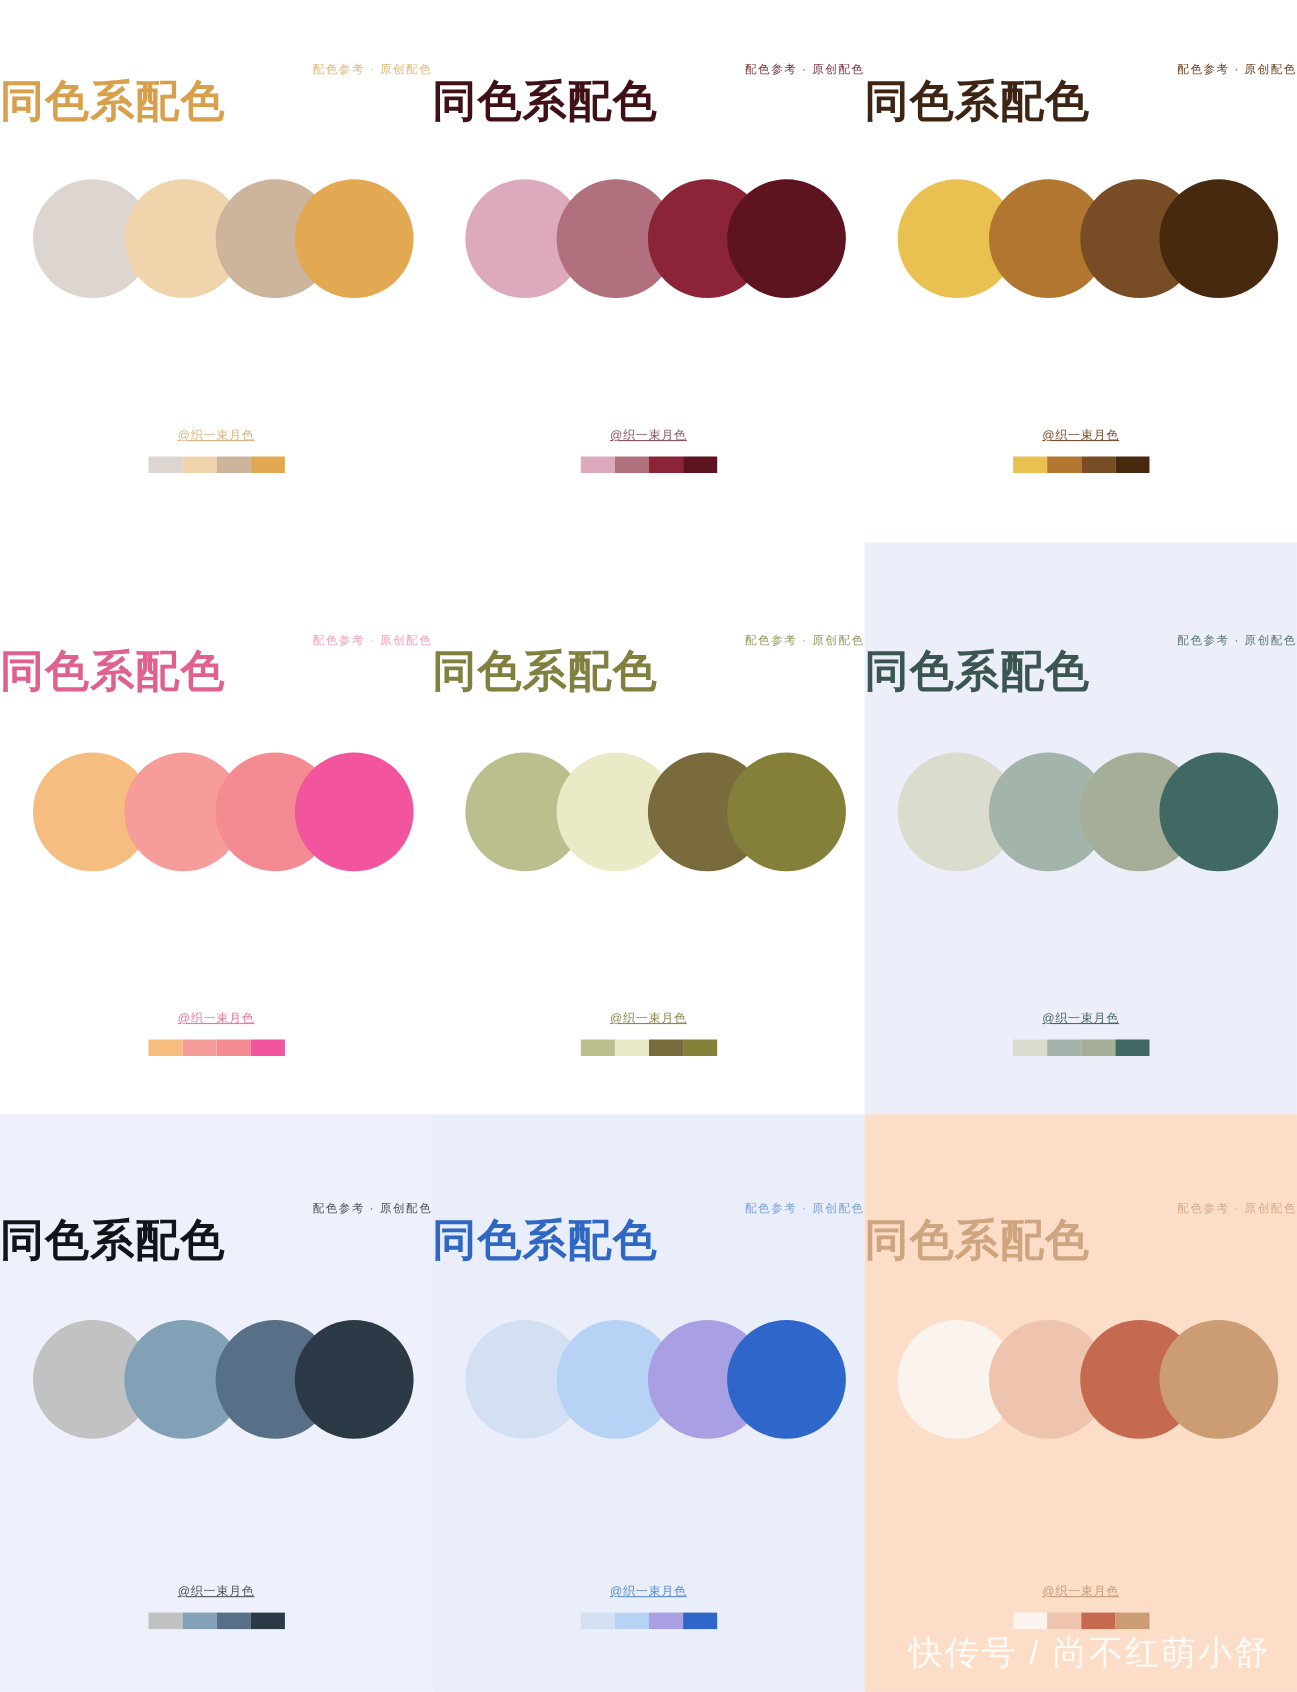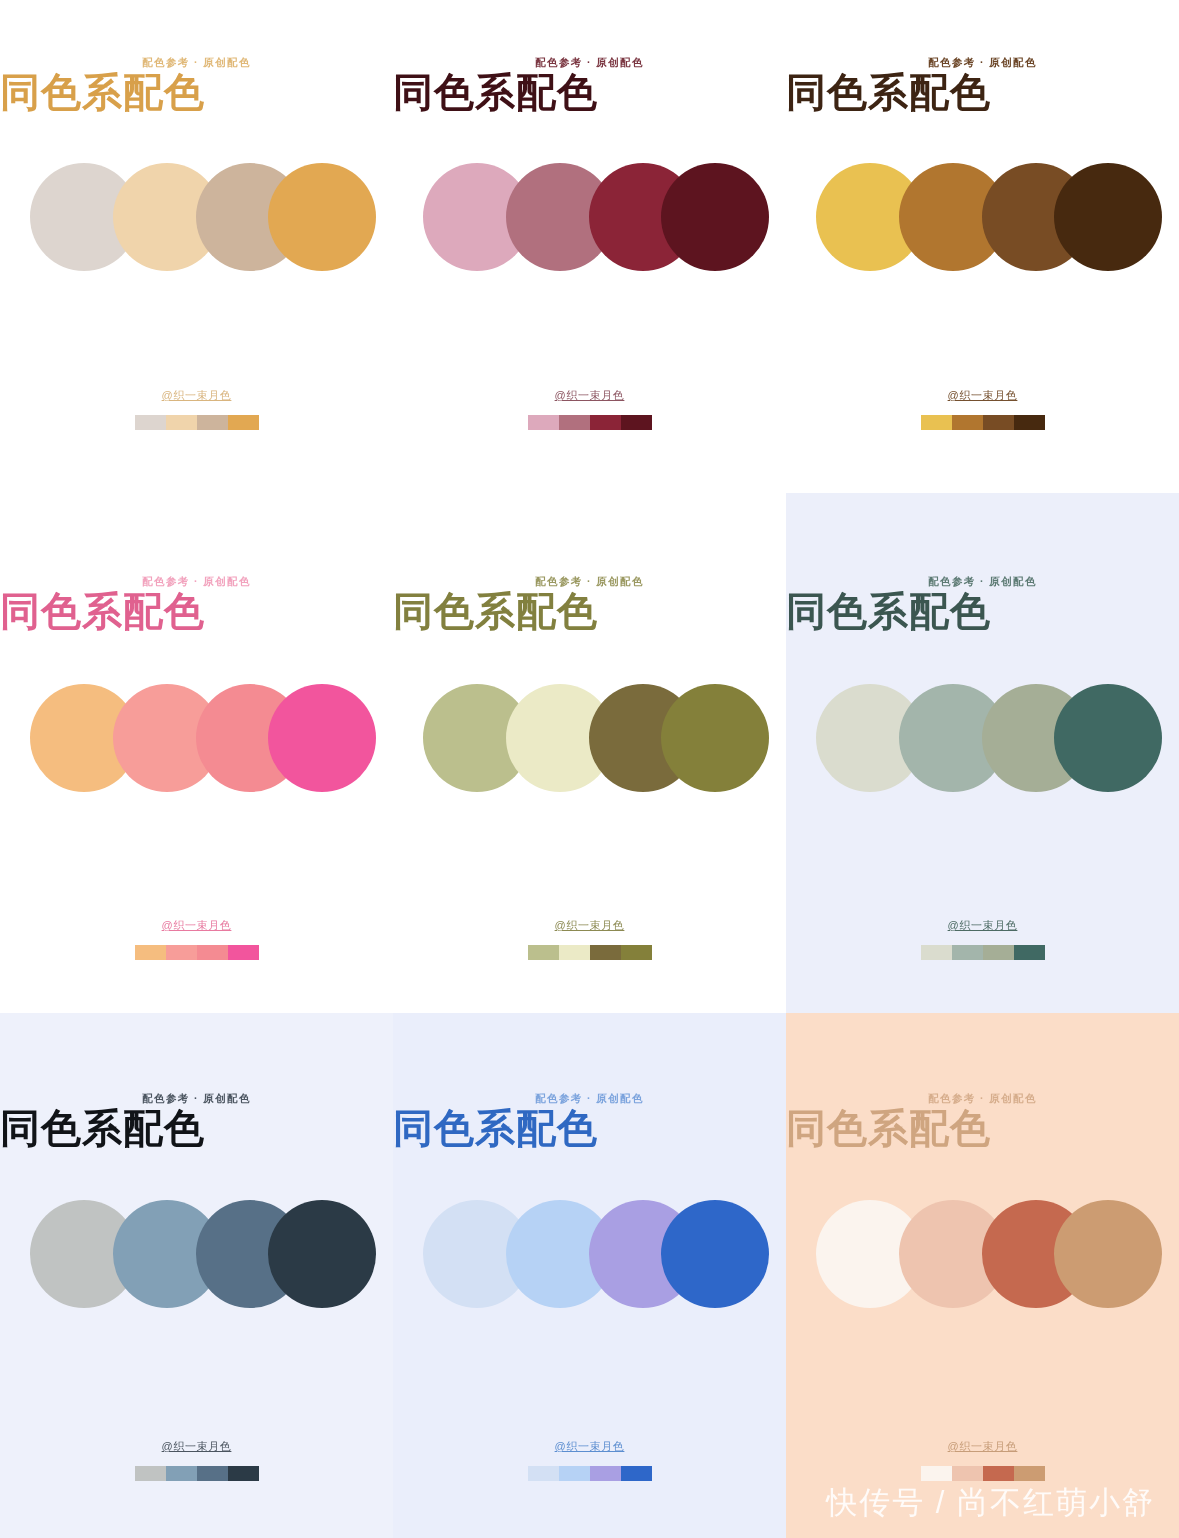--- a/index.html
+++ b/index.html
@@ -29,24 +29,24 @@
   .card-inner {
     position: absolute;
     left: 0;
     top: 0;
     width: 100%;
     height: 100%;
   }
   .subtitle {
     position: absolute;
     width: 100%;
-    text-align: center;
+    text-align: right;
     font-size: 10.5px;
     letter-spacing: 1.4px;
-    font-weight: bold;
+    font-weight: normal;
     font-family: "Liberation Sans", sans-serif;
   }
   .title {
     position: absolute;
     width: 100%;
     text-align: left;
     font-size: 40px;
     font-weight: bold;
     letter-spacing: 1px;
     font-family: "Liberation Sans", sans-serif;

